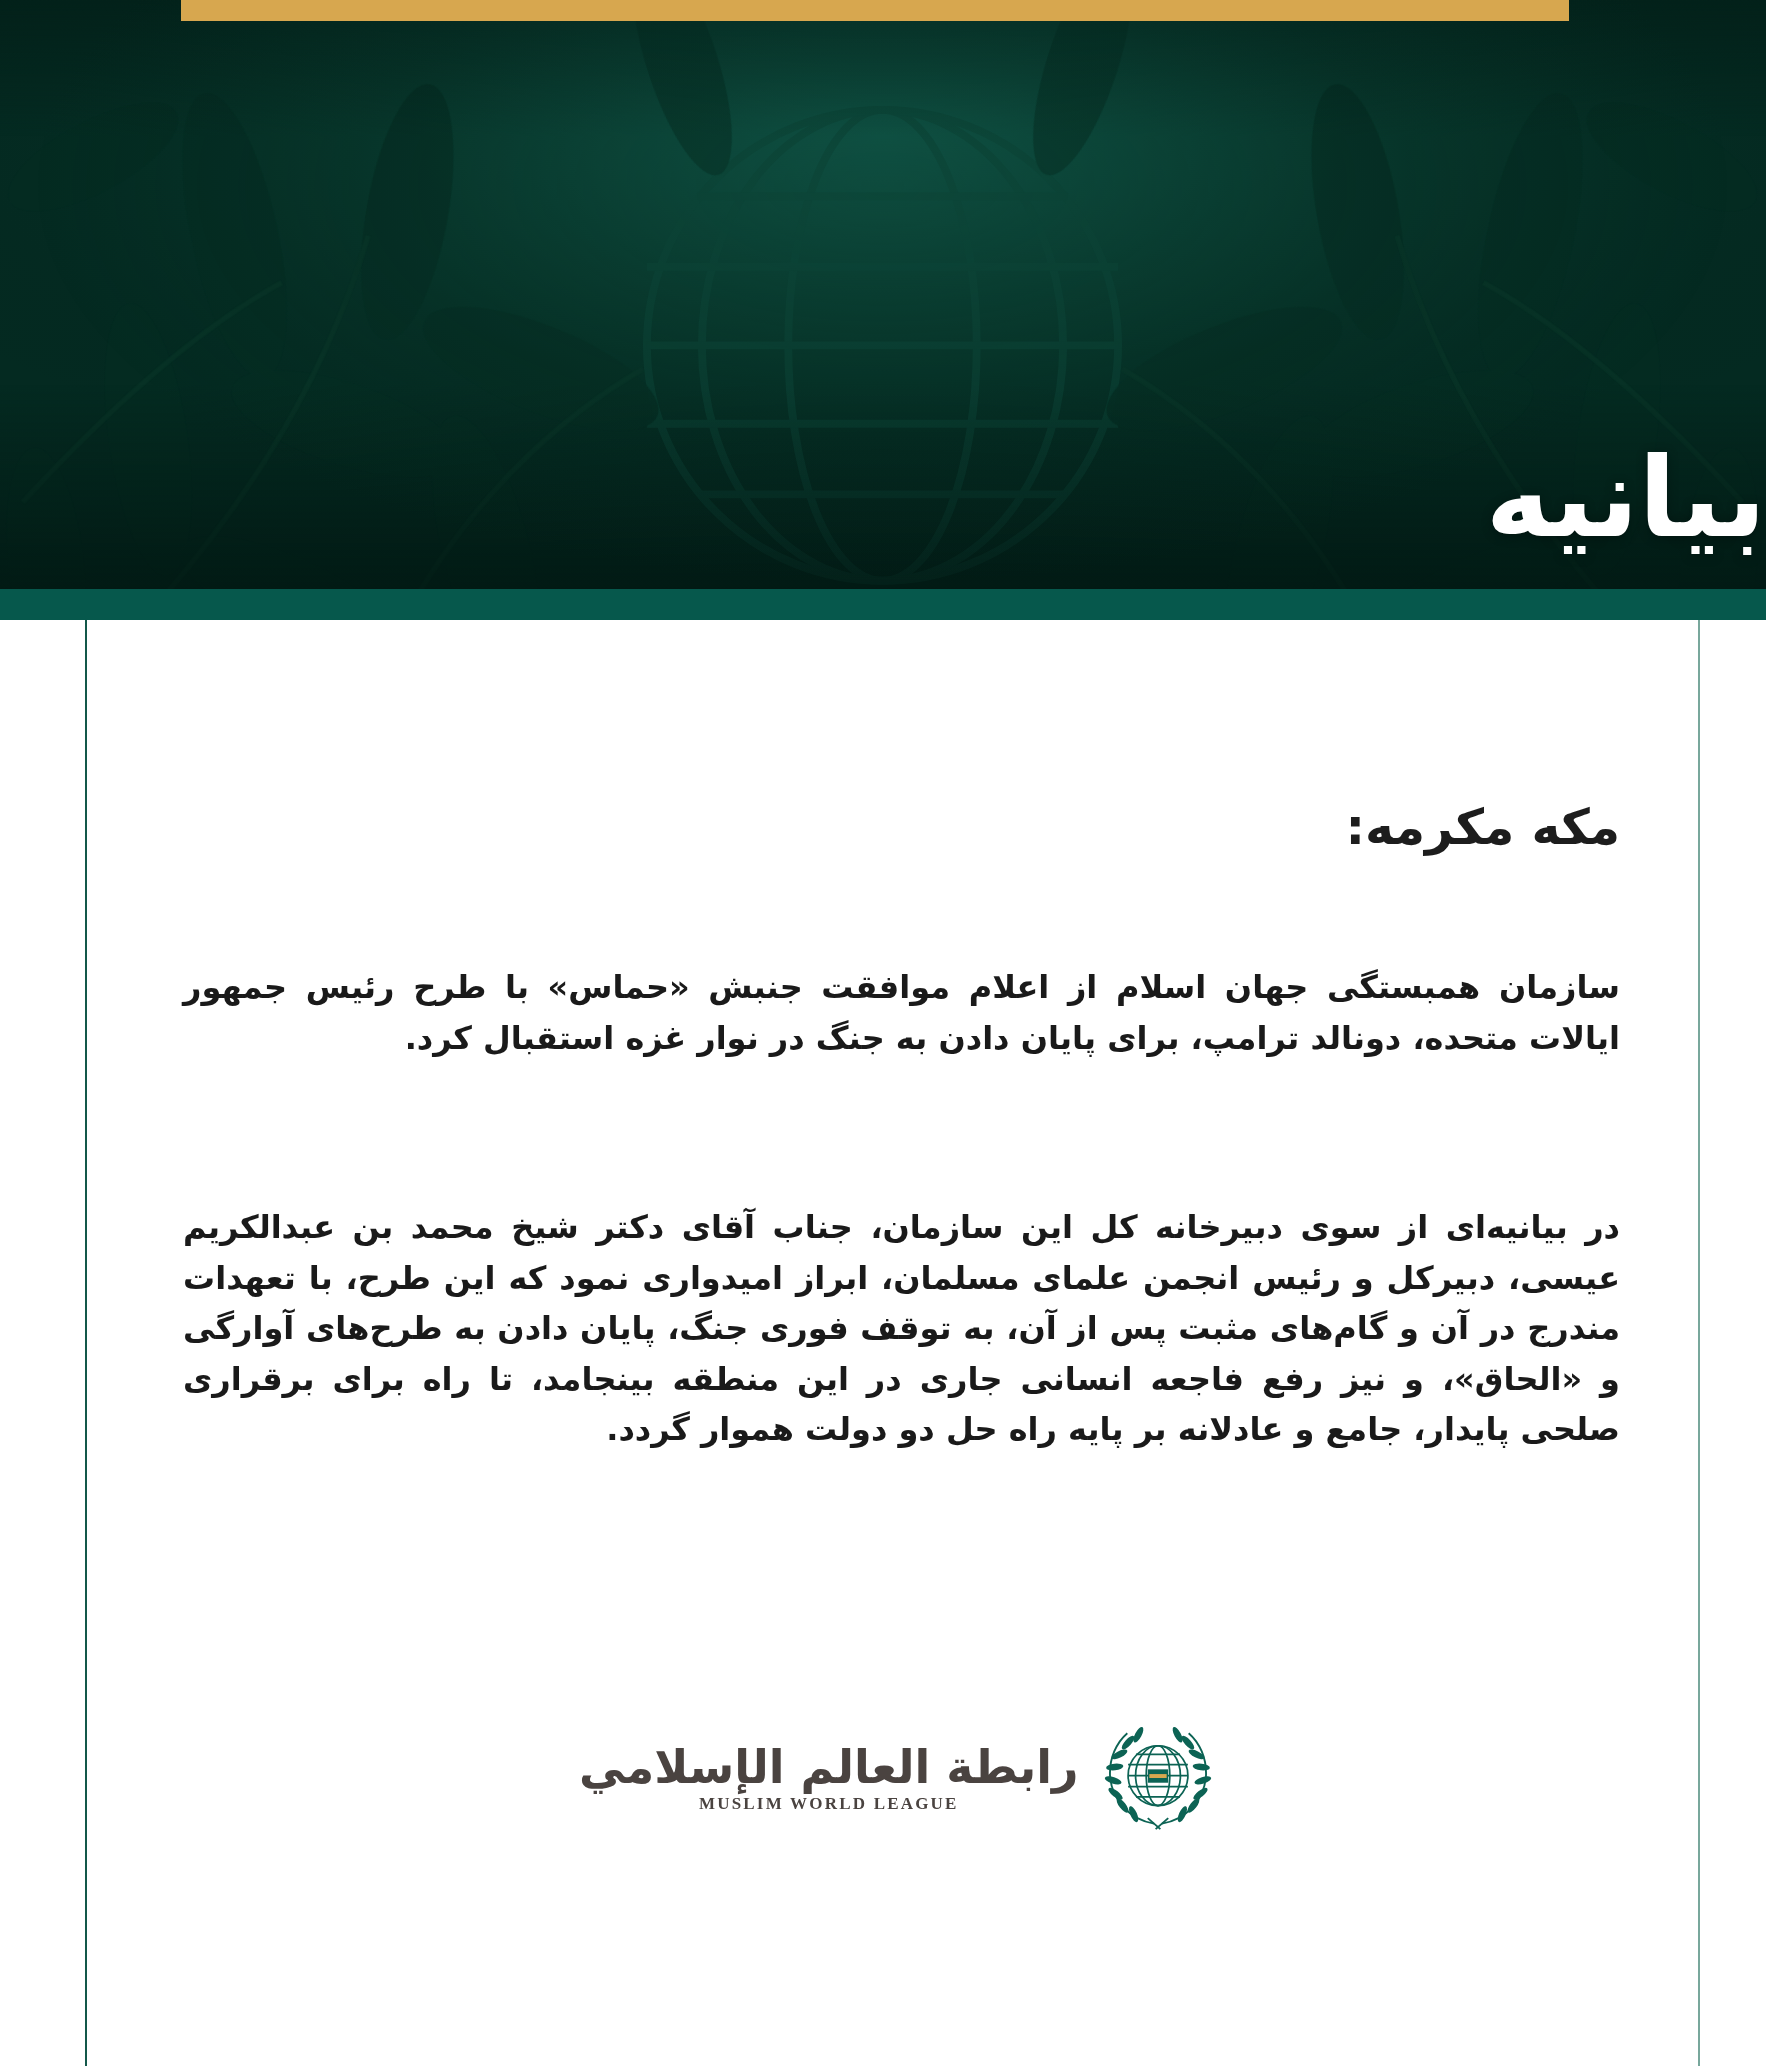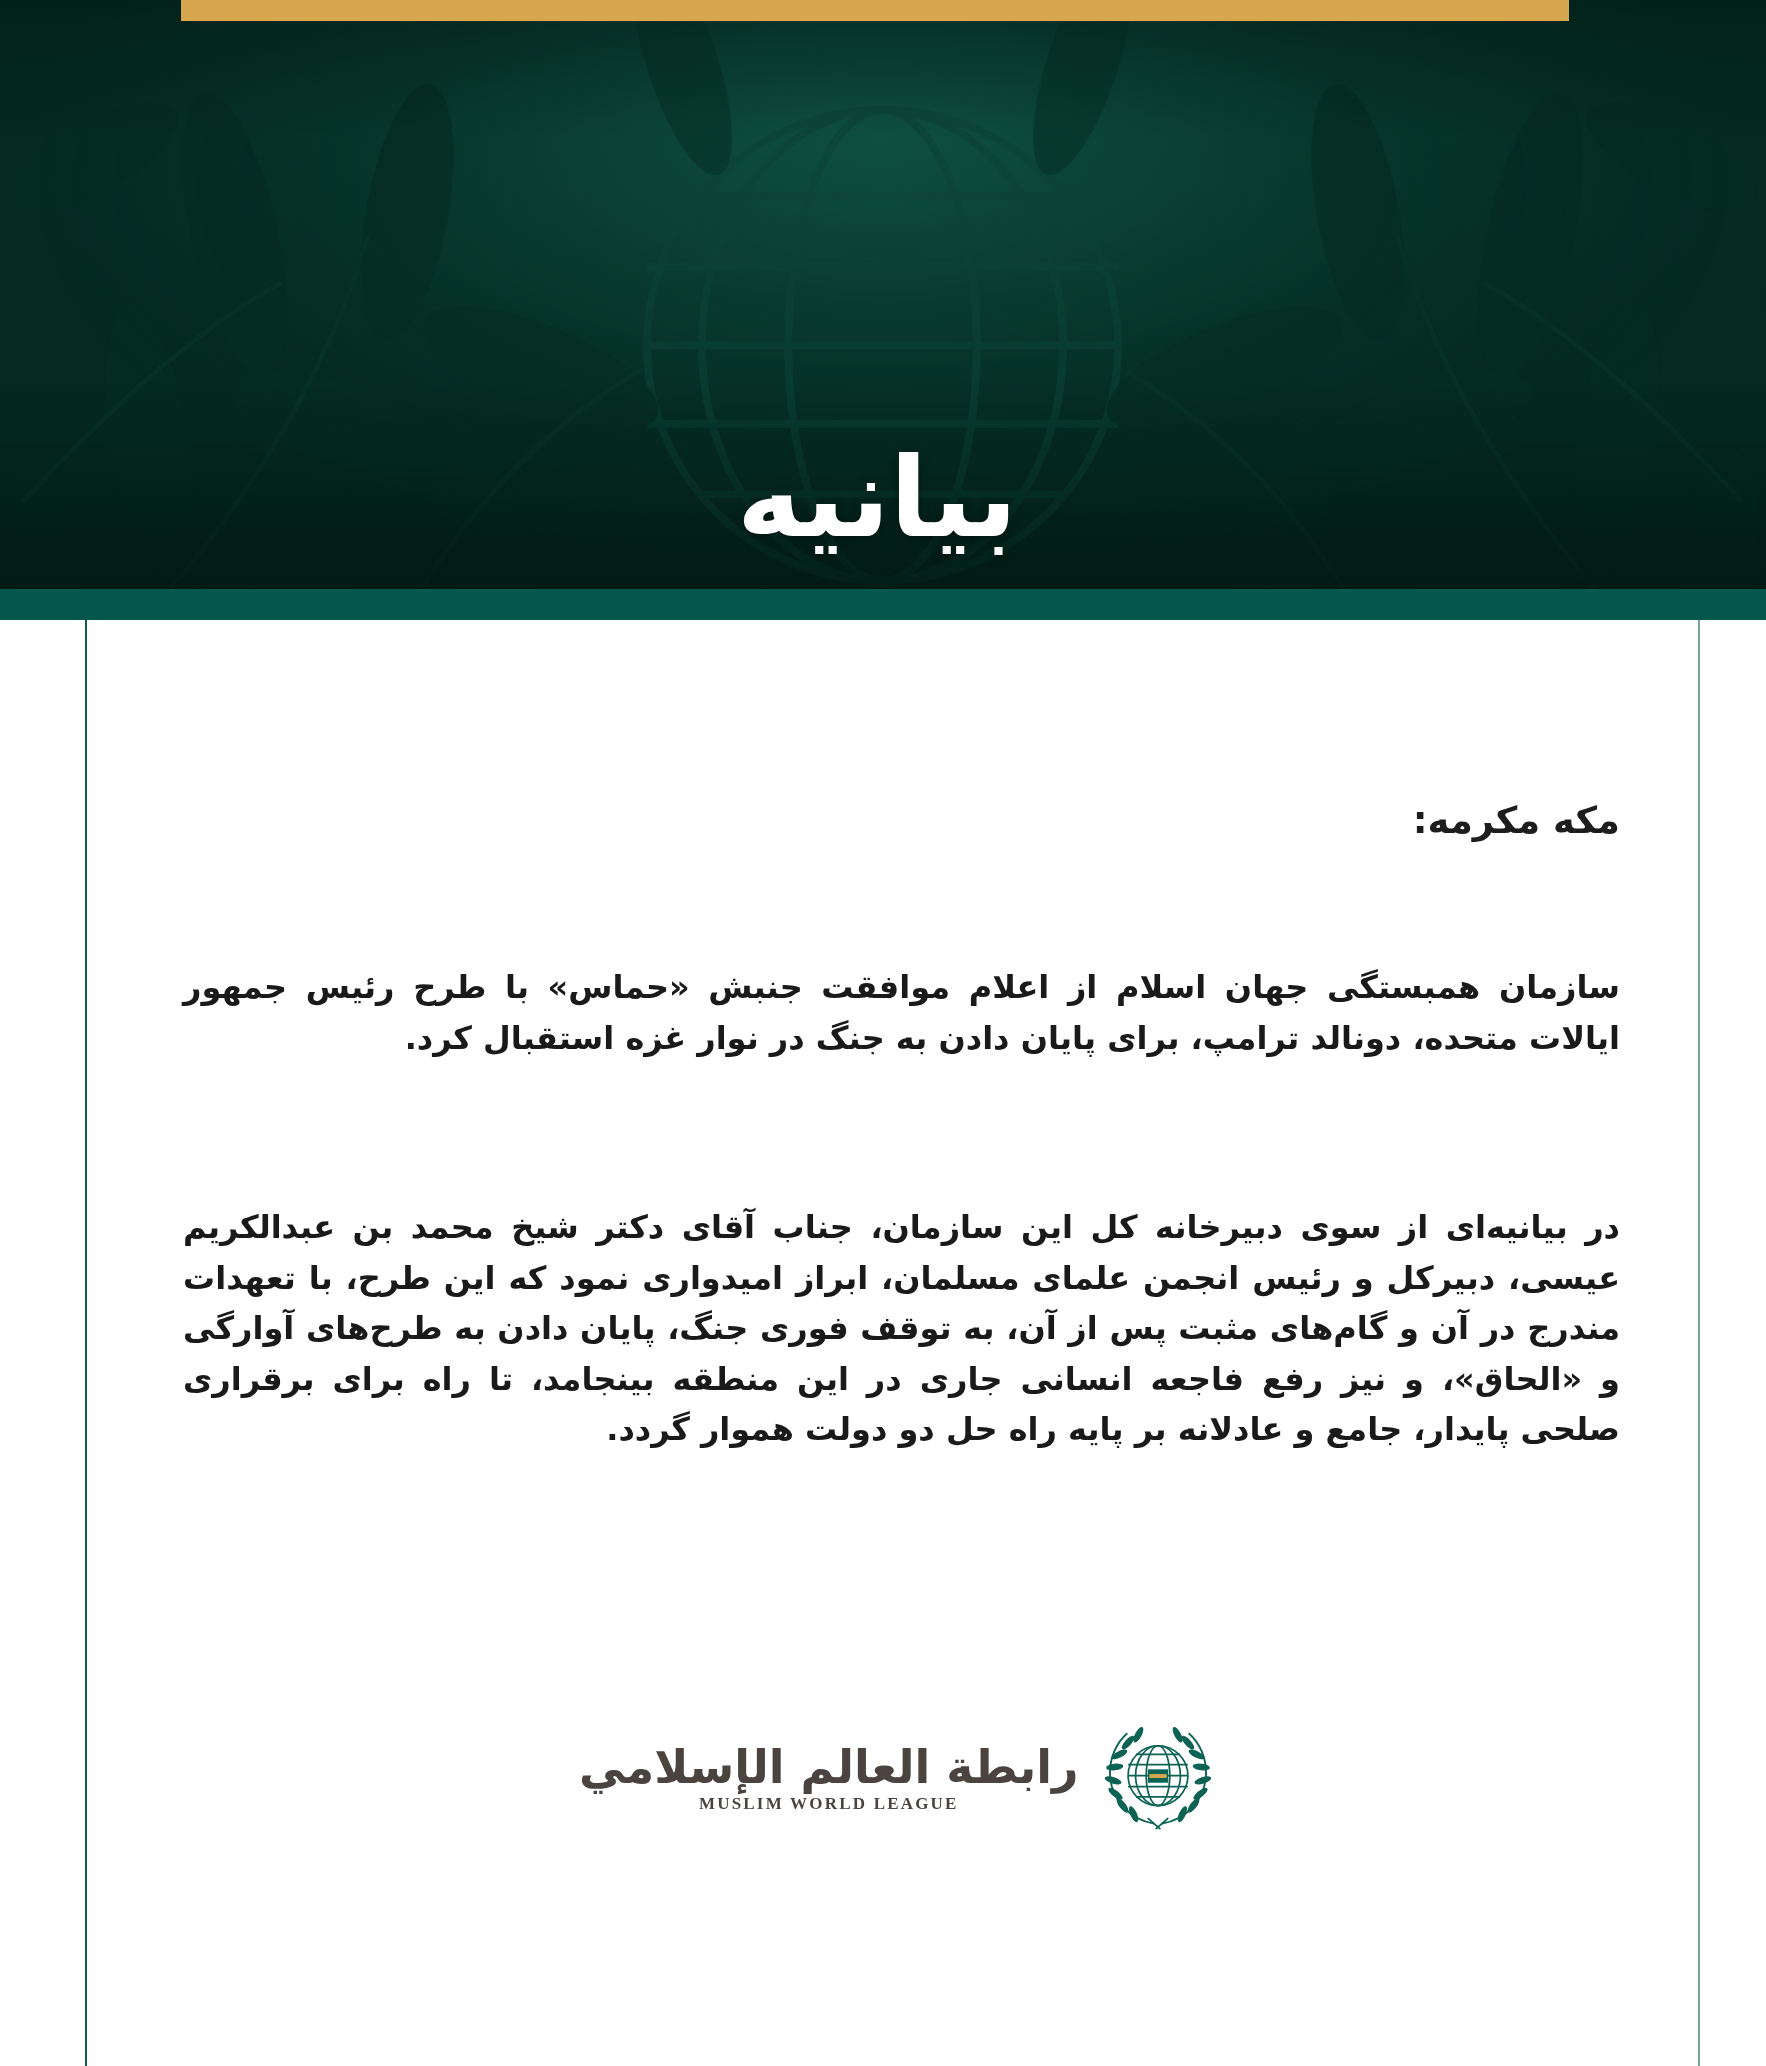--- a/index.html
+++ b/index.html
@@ -49,23 +49,22 @@
     top: 0;
     left: 182px;
     width: 1388px;
     height: 21px;
     background: #d7a74f;
     z-index: 4;
   }
   .header-title {
     position: absolute;
     left: 0;
-    right: 11px;
+    right: 0;
     top: 369px;
-    text-align: center;
     color: #ffffff;
     font-size: 110px;
     line-height: 1.0;
     font-weight: 700;
     letter-spacing: 0;
     z-index: 5;
     text-shadow: 0 1.6px 11px rgba(0,0,0,0.35);
     font-family: "DejaVu Sans", "Liberation Sans", sans-serif;
   }
   .header-band {
@@ -107,21 +106,21 @@
     left: 102px;
     width: 1594px;
     height: 1446px;
     padding: 0;
     box-sizing: border-box;
   }
   .salutation {
     position: absolute;
     top: 181px;
     right: 75px;
-    font-size: 37px;
+    font-size: 49px;
     font-weight: 700;
     color: #1d1d1d;
     line-height: 1.1;
     direction: rtl;
   }
   .para {
     position: absolute;
     right: 75px;
     width: 1437px;
     direction: rtl;

